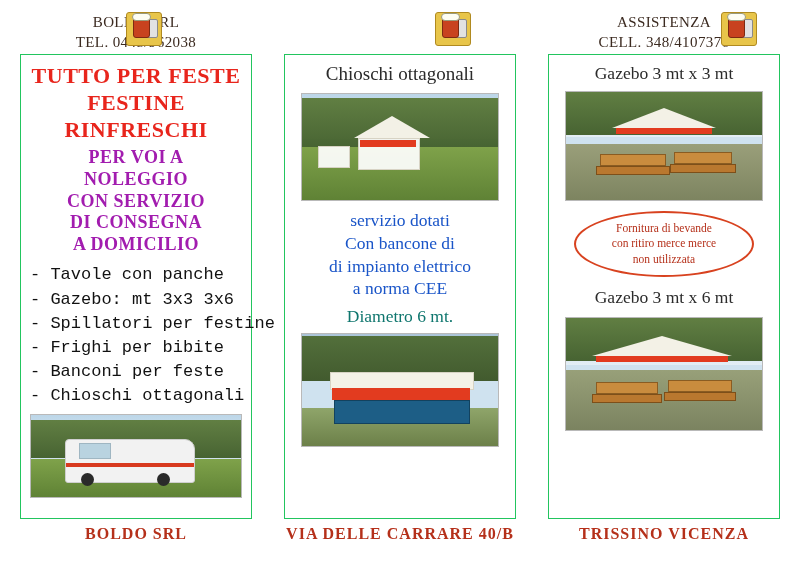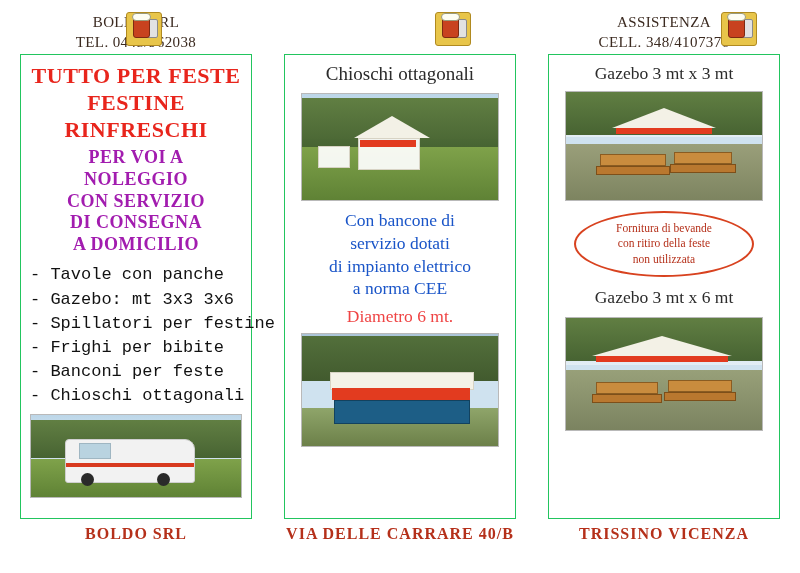--- a/index.html
+++ b/index.html
@@ -193,21 +193,21 @@
     font-size:19px;color:#2b2b2b;text-align:center;margin:2px 0 4px 0;
   }
   .c2blue{
     color:#1a55c8;
     font-size:17.5px;
     text-align:center;
     line-height:1.3;
     margin-top:8px;
   }
   .c2diam{
-    color:#ef4444;
+    color:#0f766e;
     font-size:17.5px;
     text-align:right;
     margin-top:6px;
   }
 
   
   .c3title{
     font-size:17.5px;color:#2b2b2b;text-align:center;margin:2px 0 3px 0;
   }
   .oval{
@@ -312,22 +312,22 @@
         <div class="sky"></div>
         <div class="trees" style="top:4%;height:48%;"></div>
         <div class="grass" style="height:50%;"></div>
         <div class="tent" style="left:52px;top:22px;"></div>
         <div class="tentbody" style="left:56px;top:44px;width:60px;height:30px;"></div>
         <div class="banner" style="left:58px;top:46px;width:56px;height:7px;"></div>
         <div class="tentbody" style="left:16px;top:52px;width:30px;height:20px;"></div>
       </div>
 
       <div class="c2blue">
+        <div>servizio dotati</div>
         <div>Con bancone di</div>
-        <div>servizio dotati</div>
         <div>di impianto elettrico</div>
         <div>a norma CEE</div>
       </div>
 
       <div class="c2diam">Diametro 6 mt.</div>
 
       <div class="photo ph3">
         <div class="sky" style="background:linear-gradient(#aac4d8,#d6e4ee);"></div>
         <div class="trees" style="top:2%;height:40%;background:linear-gradient(#4e6b33,#3a5324);"></div>
         <div class="road"></div>
@@ -365,21 +365,21 @@
         <div class="tent" style="left:46px;top:16px;border-left-width:52px;border-right-width:52px;border-bottom-width:20px;"></div>
         <div class="banner" style="left:50px;top:36px;width:96px;height:6px;"></div>
         <div class="table" style="left:34px;top:62px;width:64px;height:10px;"></div>
         <div class="bench" style="left:30px;top:74px;width:72px;height:7px;"></div>
         <div class="table" style="left:108px;top:60px;width:56px;height:10px;"></div>
         <div class="bench" style="left:104px;top:72px;width:64px;height:7px;"></div>
       </div>
 
       <div class="oval">
         <div>Fornitura di bevande</div>
-        <div>con ritiro della feste</div>
+        <div>con ritiro merce merce</div>
         <div>non utilizzata</div>
       </div>
 
       <div class="c3title">Gazebo 3 mt x 6 mt</div>
 
       <div class="photo ph5">
         <div class="sky"></div>
         <div class="trees" style="top:0;height:38%;"></div>
         <div class="grass" style="height:54%;background:linear-gradient(#98a079,#7b8360);"></div>
         <div class="tent" style="left:26px;top:18px;border-left-width:70px;border-right-width:70px;border-bottom-width:20px;"></div>

